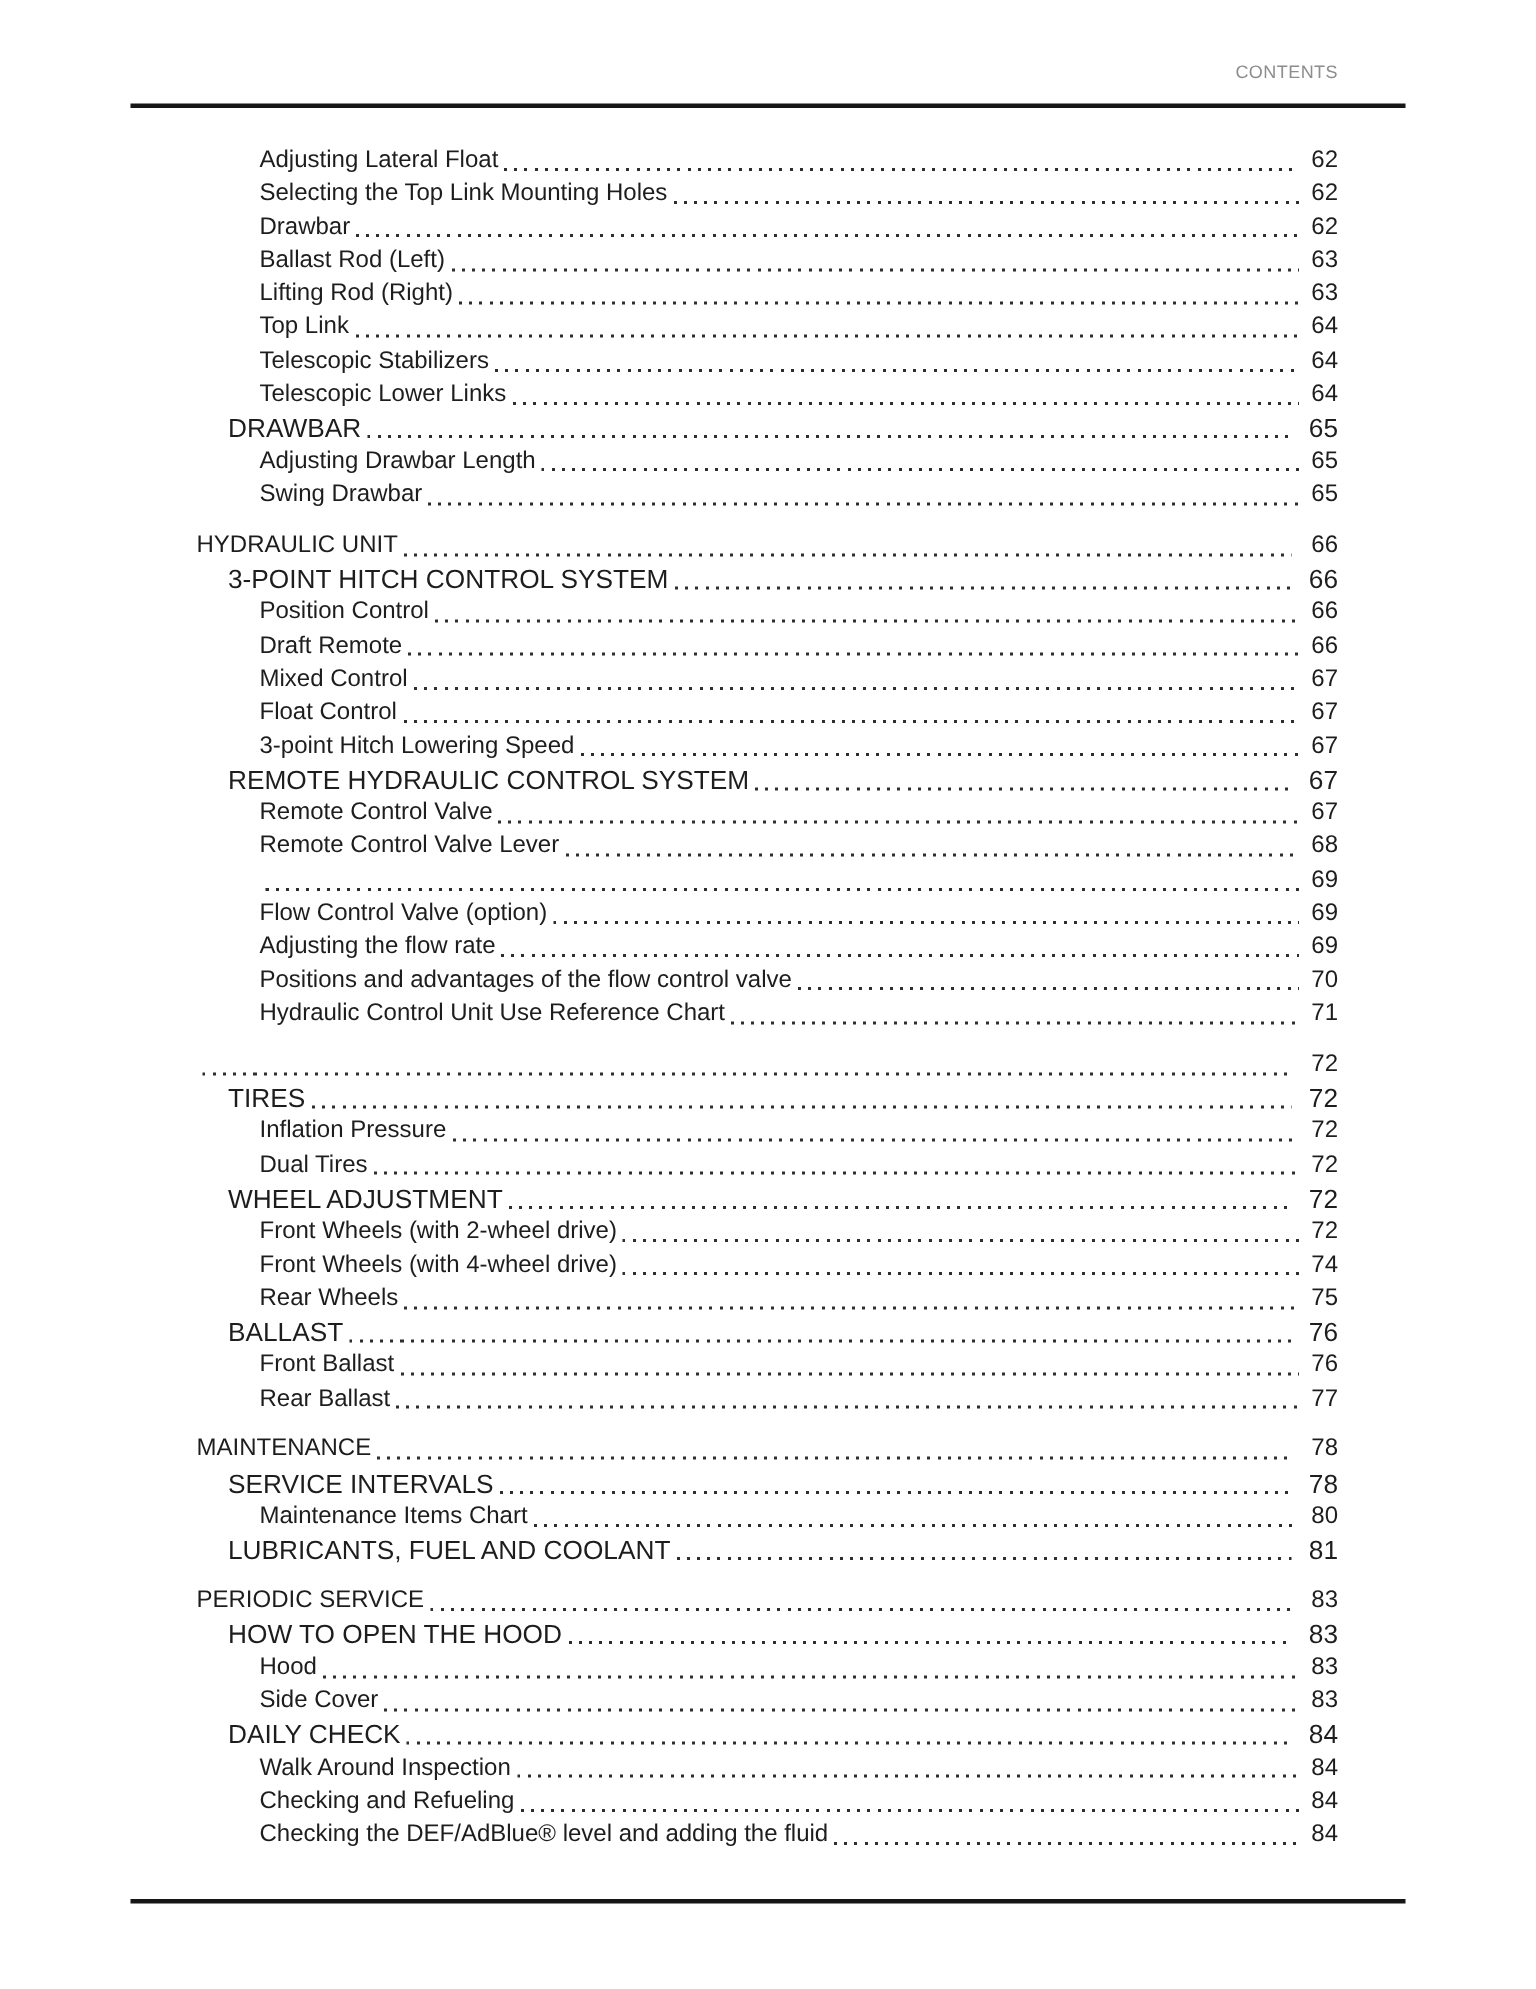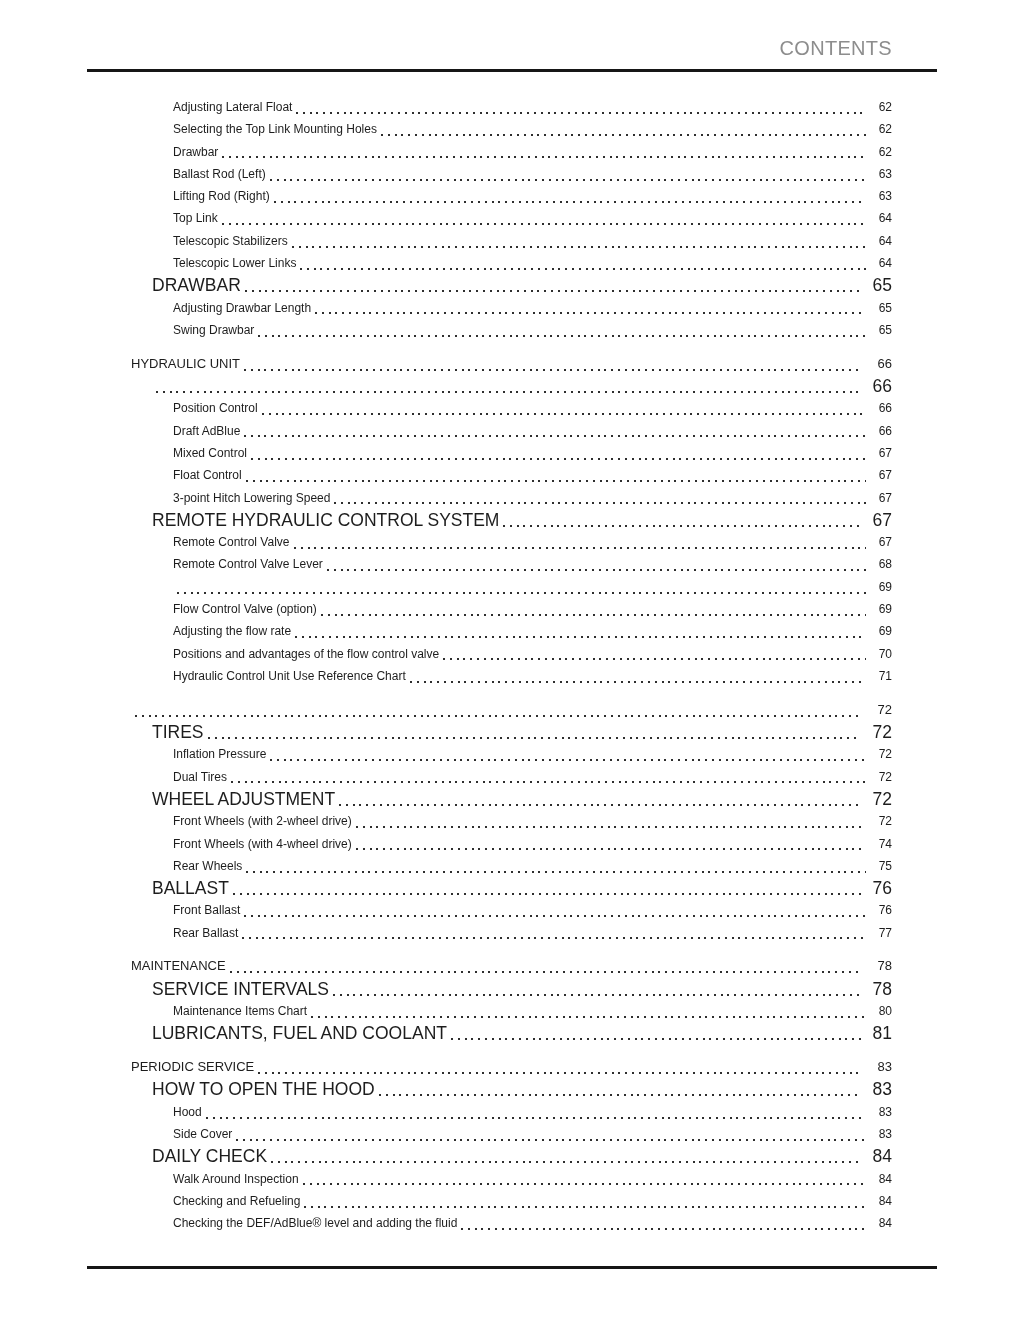--- a/index.html
+++ b/index.html
@@ -17,21 +17,21 @@
     width:1024px;
     height:1326px;
     background:var(--paper);
     color:var(--text);
     overflow:hidden;
   }
   .running-header{
     position:absolute;
     top:39px;
     right:132px;
-    font-size:20px;
+    font-size:12px;
     line-height:19px;
     letter-spacing:0.3px;
     color:var(--gray);
   }
   .rule{
     position:absolute;
     left:87px;
     width:850px;
     height:3px;
     background:var(--rule);
@@ -64,23 +64,23 @@
       to right,
       var(--dot) 0px, var(--dot) 2px,
       transparent 2px, transparent 6.8px);
   }
   .row .pnum{
     flex:0 0 auto;
     white-space:nowrap;
     text-align:right;
     min-width:24px;
   }
-  .lvl1{font-size:13px;padding-left:0;}
+  .lvl1{font-size:16px;padding-left:0;}
   .lvl2{font-size:17.5px;padding-left:21px;}
-  .lvl3{font-size:12px;padding-left:42px;}
+  .lvl3{font-size:16px;padding-left:42px;}
   .lvl1 .dots,.lvl2 .dots{margin-right:7px;}
   .gap{margin-top:11.5px;}
 </style>
 </head>
 <body>
 
 <div class="page">
 
   <div class="running-header">
     <span>CONTENTS</span>
@@ -143,30 +143,31 @@
     <span class="label">Swing Drawbar</span>
     <span class="dots"></span>
     <span class="pnum">65</span>
   </div>
       <div class="row lvl1 gap">
     <span class="label">HYDRAULIC UNIT</span>
     <span class="dots"></span>
     <span class="pnum">66</span>
   </div>
       <div class="row lvl2">
+    <span class="label">3-POINT HITCH CONTROL SYSTEM</span>
     <span class="dots"></span>
     <span class="pnum">66</span>
   </div>
       <div class="row lvl3">
     <span class="label">Position Control</span>
     <span class="dots"></span>
     <span class="pnum">66</span>
   </div>
       <div class="row lvl3">
-    <span class="label">Draft AdBlue</span>
+    <span class="label">Draft Remote</span>
     <span class="dots"></span>
     <span class="pnum">66</span>
   </div>
       <div class="row lvl3">
     <span class="label">Mixed Control</span>
     <span class="dots"></span>
     <span class="pnum">67</span>
   </div>
       <div class="row lvl3">
     <span class="label">Float Control</span>

